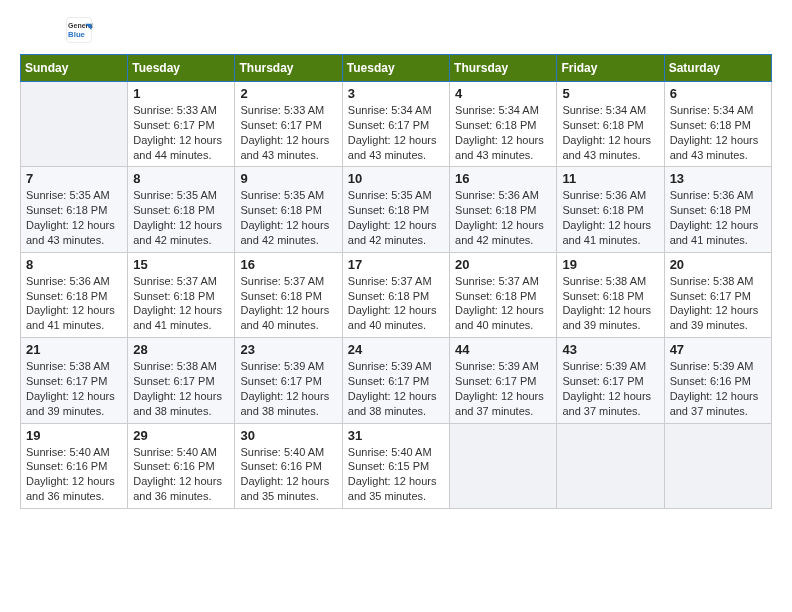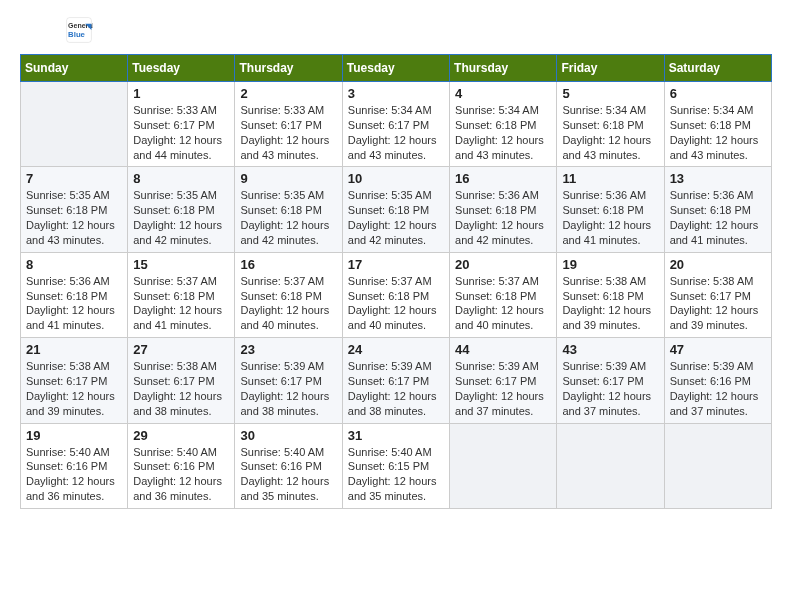--- a/index.html
+++ b/index.html
@@ -200,21 +200,21 @@
           <span class="day-number">20</span>
           <div class="day-info">Sunrise: 5:38 AM<br>Sunset: 6:17 PM<br>Daylight: 12 hours and 39 minutes.</div>
         </td>
       </tr>
       <tr>
         <td>
           <span class="day-number">21</span>
           <div class="day-info">Sunrise: 5:38 AM<br>Sunset: 6:17 PM<br>Daylight: 12 hours and 39 minutes.</div>
         </td>
         <td>
-          <span class="day-number">27</span>
+          <span class="day-number">28</span>
           <div class="day-info">Sunrise: 5:38 AM<br>Sunset: 6:17 PM<br>Daylight: 12 hours and 38 minutes.</div>
         </td>
         <td>
           <span class="day-number">23</span>
           <div class="day-info">Sunrise: 5:39 AM<br>Sunset: 6:17 PM<br>Daylight: 12 hours and 38 minutes.</div>
         </td>
         <td>
           <span class="day-number">24</span>
           <div class="day-info">Sunrise: 5:39 AM<br>Sunset: 6:17 PM<br>Daylight: 12 hours and 38 minutes.</div>
         </td>

